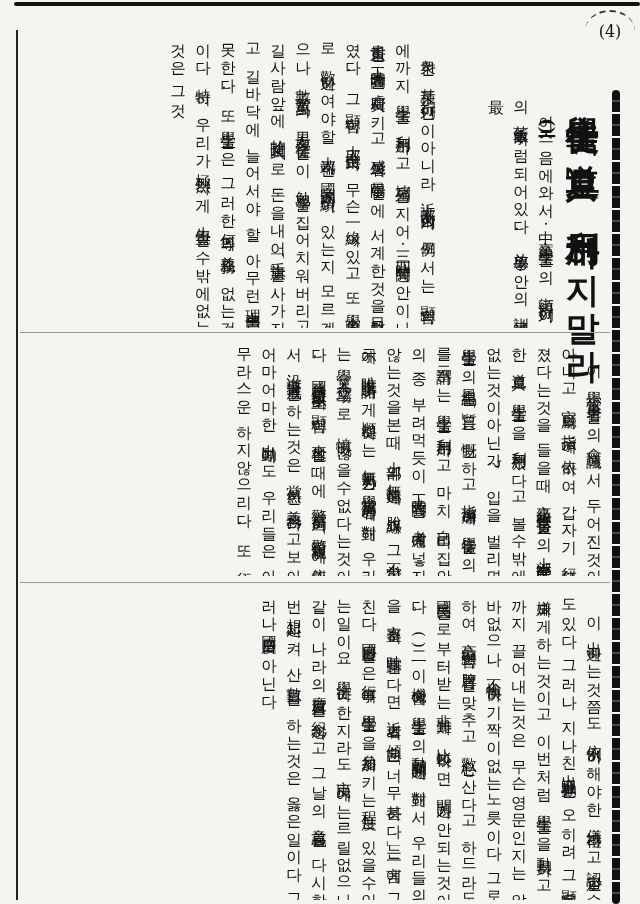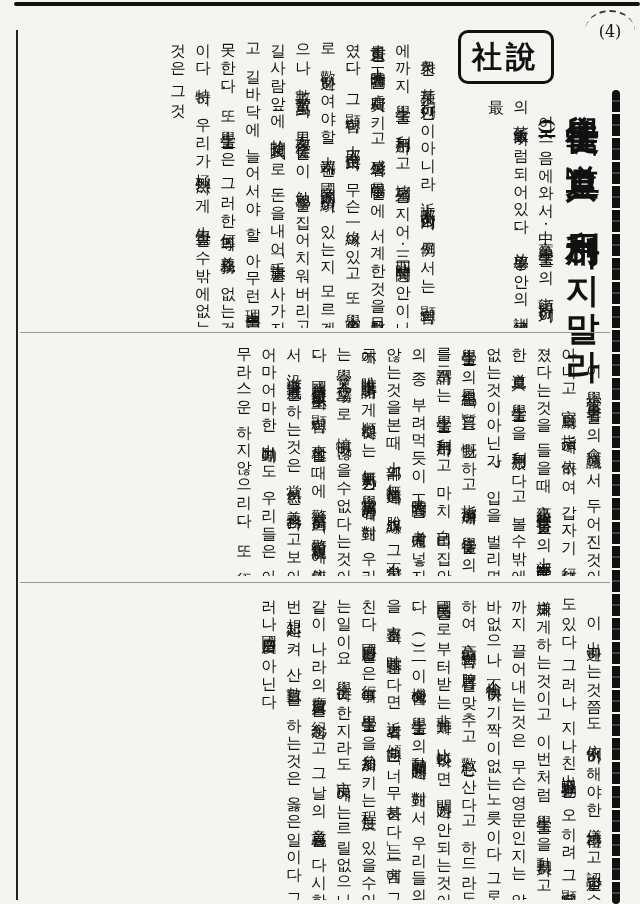--- a/index.html
+++ b/index.html
@@ -64,21 +64,20 @@
 </style>
 </head>
 <body>
 
 <div class="page">
   <div class="top-rule"></div>
   <div class="left-rule"></div>
   <div class="ornate-rule"></div>
   <div class="page-mark">(4)</div>
 
-  <div class="badge">社說</div>
 
   <div class="headline">學徒를「道具」로 利用하지말라</div>
 
   <div class="section-num" style="left:535px; top:118px;">(一)</div>
 
   <div class="tier tier1b">
     <p>이즈음에와서 中·高等學生들의 街頭行列이 每日의 茶飯事처럼되어있다. 放學동안의 訓練을 最</p>
   </div>
 
   <div class="tier tier1">

